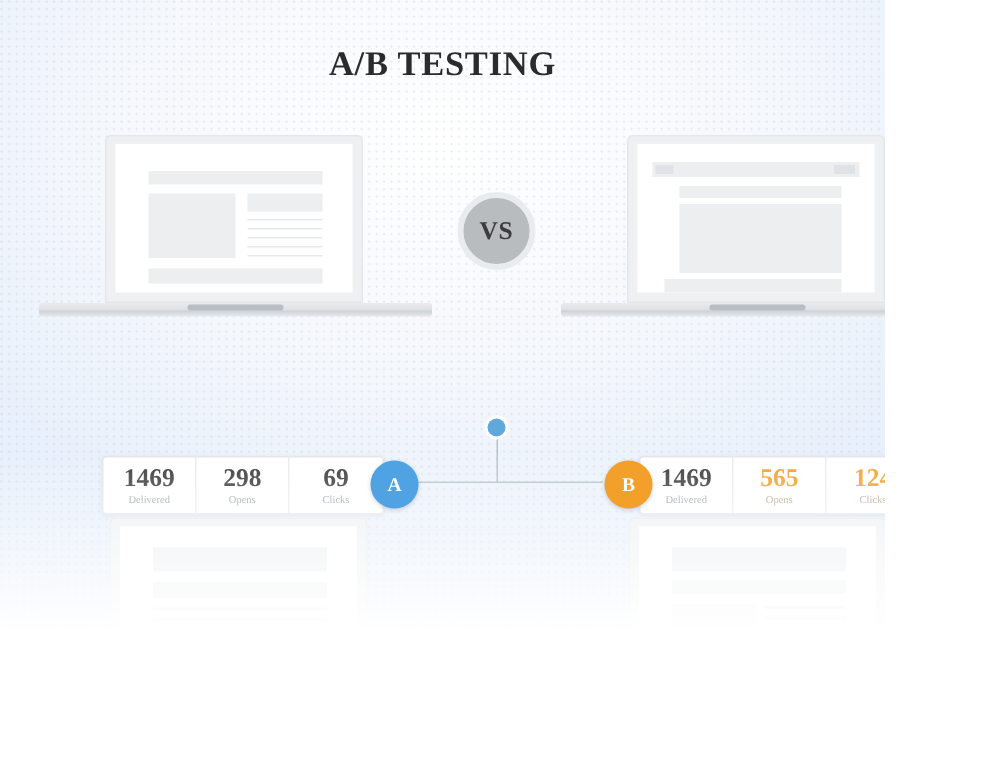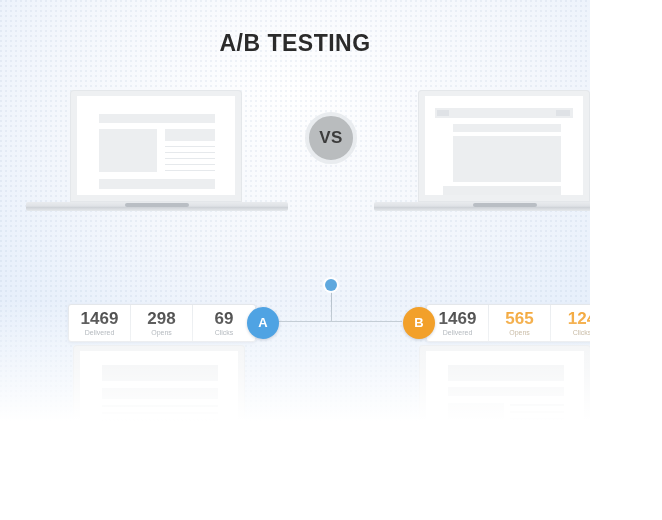--- a/index.html
+++ b/index.html
@@ -12,20 +12,21 @@
     background: #ffffff;
   }
 
   .stage {
     position: relative;
     width: 590px;
     height: 520px;
     background:
       radial-gradient(ellipse 90% 70% at 50% 18%, #ffffff 0%, #f4f7fc 45%, #e8f0fb 75%, #e3edfa 100%);
     overflow: hidden;
+    font-family: Liberation Serif, serif;
   }
   
   .noise {
     position: absolute; inset: 0;
     background-image:
       radial-gradient(circle at 1px 1px, rgba(140,165,200,.18) 0.6px, transparent 0.9px);
     background-size: 5px 5px;
     pointer-events: none;
   }
   .fadebottom {
@@ -79,21 +80,21 @@
   }
 
   
   .blk { position:absolute; background:#eceef0; }
   .ln  { position:absolute; background:#e2e5e8; height:2px; }
   .ln.thin { height:1px; background:#e6e9ec; }
 
   
   #vs-badge {
     position:absolute;
-    left: 305px; top: 112px;
+    left: 305px; top: 128px;
     width: 52px; height: 52px;
     border-radius: 50%;
     background: #b9bcbe;
     border: 4px solid #e9ecef;
     display:flex; align-items:center; justify-content:center;
     color:#3c3c3c; font-size:17px; font-weight:bold; letter-spacing:.5px;
   }
 
   
   #connector-hline {

